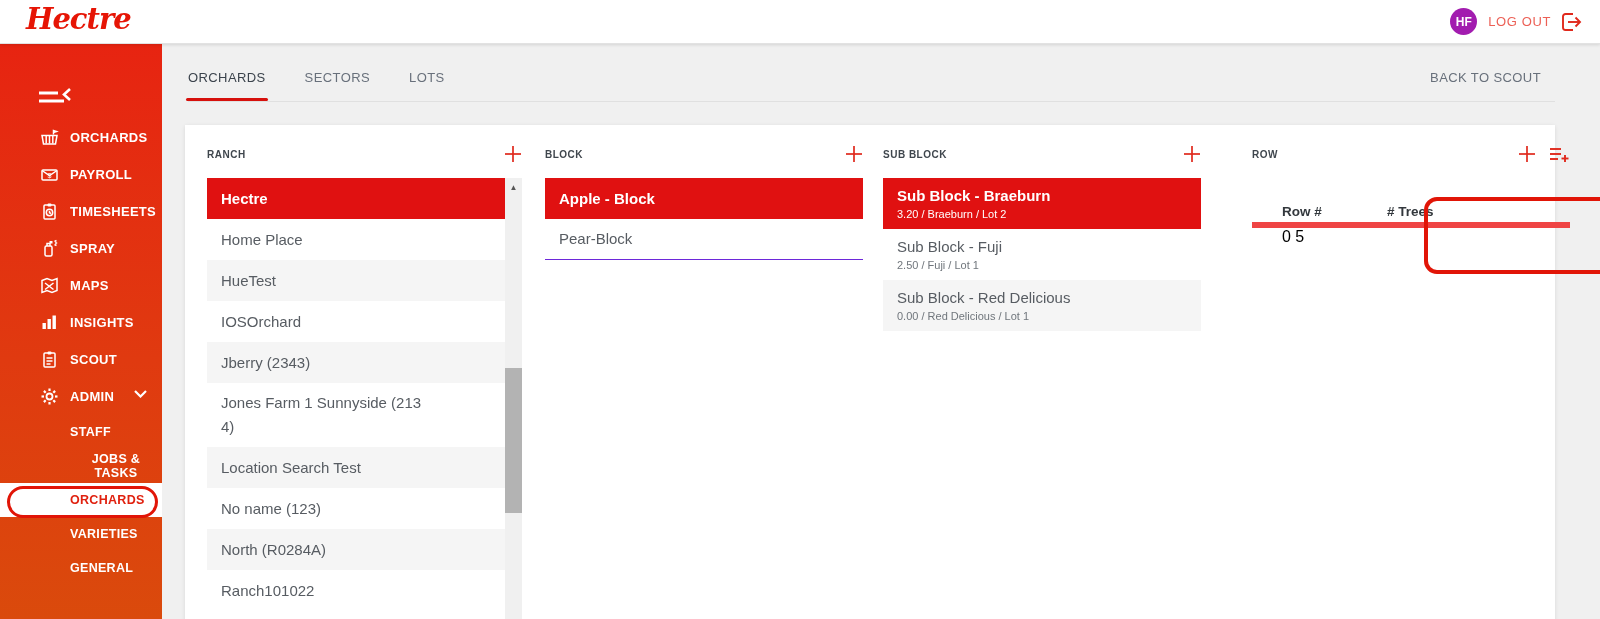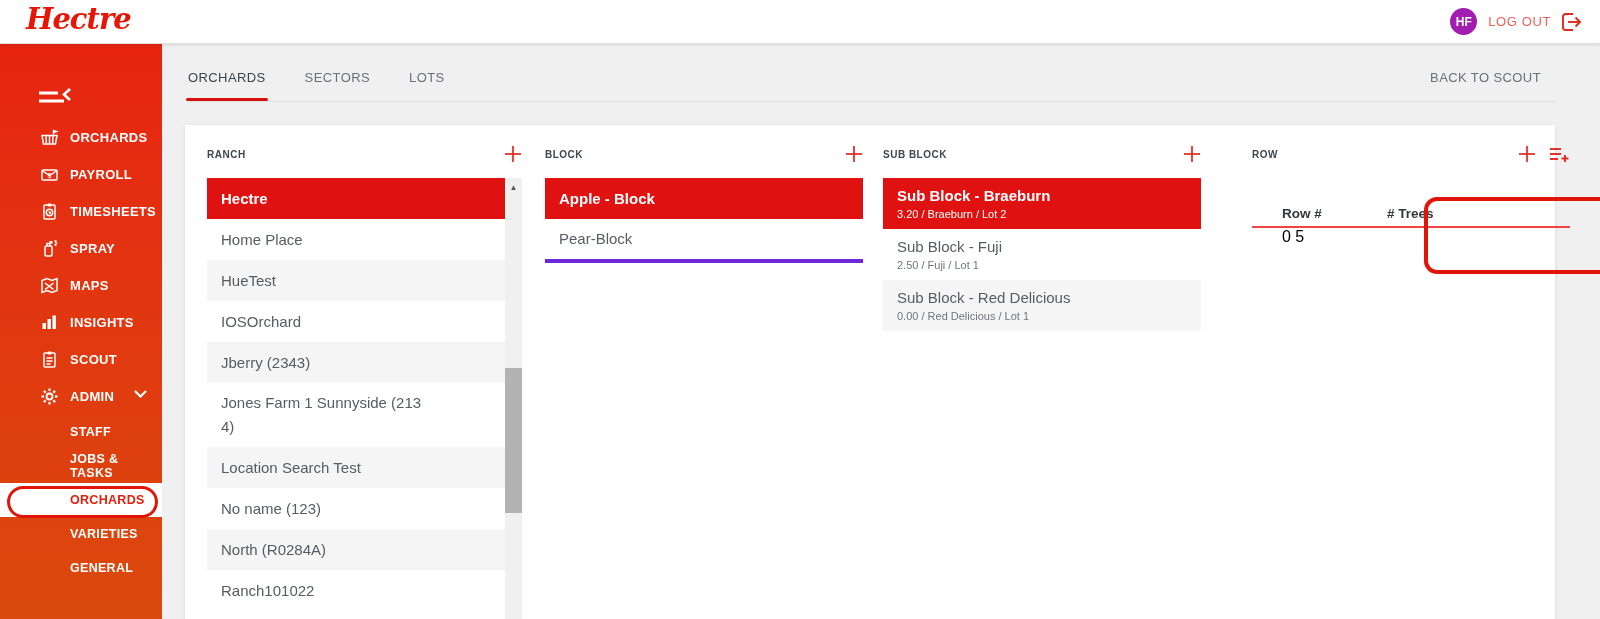--- a/index.html
+++ b/index.html
@@ -20,21 +20,21 @@
 
   
   .sidebar { position:absolute; left:0; top:44px; width:162px; height:575px;
              background:linear-gradient(180deg,#e72411 0%, #e03a10 55%, #da4a0c 100%); z-index:20; }
   .collapse { position:absolute; left:38px; top:44px; cursor:pointer; }
   .menu { position:absolute; top:75px; left:0; width:162px; }
   .menu-item { height:37px; display:flex; align-items:center; padding-left:40px; cursor:pointer; position:relative; }
   .menu-item .mi-icon { width:19px; height:19px; margin-right:11px; flex:0 0 19px; }
   .menu-item .mi-label { color:#fff; font-size:13px; font-weight:bold; letter-spacing:.3px; }
   .menu-item .chev { position:absolute; right:15px; top:12px; }
-  .submenu-item { height:34px; display:flex; align-items:center; padding-left:70px; cursor:pointer; }
+  .submenu-item { height:34px; display:flex; align-items:center; padding-left:70px; cursor:pointer;text-align:center; }
   .submenu-item .mi-label { color:#fff; font-size:12.5px; font-weight:bold; letter-spacing:.3px; }
   .submenu-item.active { background:#fff; }
   .submenu-item.active .mi-label { color:#e0210f; }
 
   
   .main { position:absolute; left:162px; top:44px; width:1438px; height:575px; background:#f0f0f0; }
   .tabbar { position:absolute; left:26px; right:45px; top:26px; height:32px; border-bottom:1px solid #e0e0e0;
             display:flex; align-items:flex-start; }
   .tab { font-size:13px; letter-spacing:.4px; color:#68707b; margin-right:39px; padding-bottom:14px;
          position:relative; cursor:pointer; }
@@ -56,34 +56,34 @@
   .col-actions { display:flex; align-items:center; gap:13px; }
   .icon-btn { cursor:pointer; display:flex; align-items:center; }
 
   .scroll-wrap { display:flex; margin-top:16px; height:466px; }
   .list { flex:1; }
   .list > div.list-item { min-height:41px; display:flex; flex-direction:column; justify-content:center;
             padding:8px 10px 8px 14px; font-size:15px; color:#575c62; cursor:pointer; }
   .list > div.list-item:nth-of-type(odd) { background:#f5f5f5; }
   .list > div.list-item.selected { background:#e01111; color:#fff; font-weight:bold; }
   .li-label { white-space:pre-line; line-height:24px; }
-  .list-block > div.list-item:not(.selected) { border-bottom:4px solid #6d28d9; background:#fff; }
+  .list-block > div.list-item:not(.selected) { border-bottom:1px solid #6d28d9; background:#fff; }
   .sub-title { line-height:19px; }
   .sub-sub { font-size:11px; line-height:13px; margin-top:3px; color:#70767c; }
   .list .selected .sub-sub { color:#fff; font-weight:normal; }
 
   
   .vscroll { width:17px; background:#f0f0f0; position:relative; flex:0 0 17px; }
   .vscroll .up { position:absolute; top:5px; left:0; width:17px; text-align:center; font-size:8px; color:#555; cursor:pointer; }
   .vscroll .thumb { position:absolute; left:0; top:190px; width:17px; height:145px; background:#b3b3b3; cursor:grab; }
 
   
   .row-table { margin-top:38px; }
   .rt-head { display:grid; grid-template-columns:135px 1fr; height:28px; align-items:center;
-             border-bottom:2px solid #ef4444; }
+             border-bottom:6px solid #ef4444; }
   .rt-head span { font-size:13.5px; font-weight:bold; color:#33383d; }
   .rt-head span:first-child { padding-left:30px; }
   .rt-row span:first-child { padding-left:30px; }
 
   
   .annot { position:absolute; border:3.5px solid #e11507; border-radius:17px; pointer-events:none; z-index:40; }
   .annot-orchards { left:7px; top:486px; width:151px; height:32px; }
   .annot-rowtable { left:1424px; top:197px; width:204px; height:77px; border-width:4px; border-radius:13px; }
 
   svg { display:block; }

